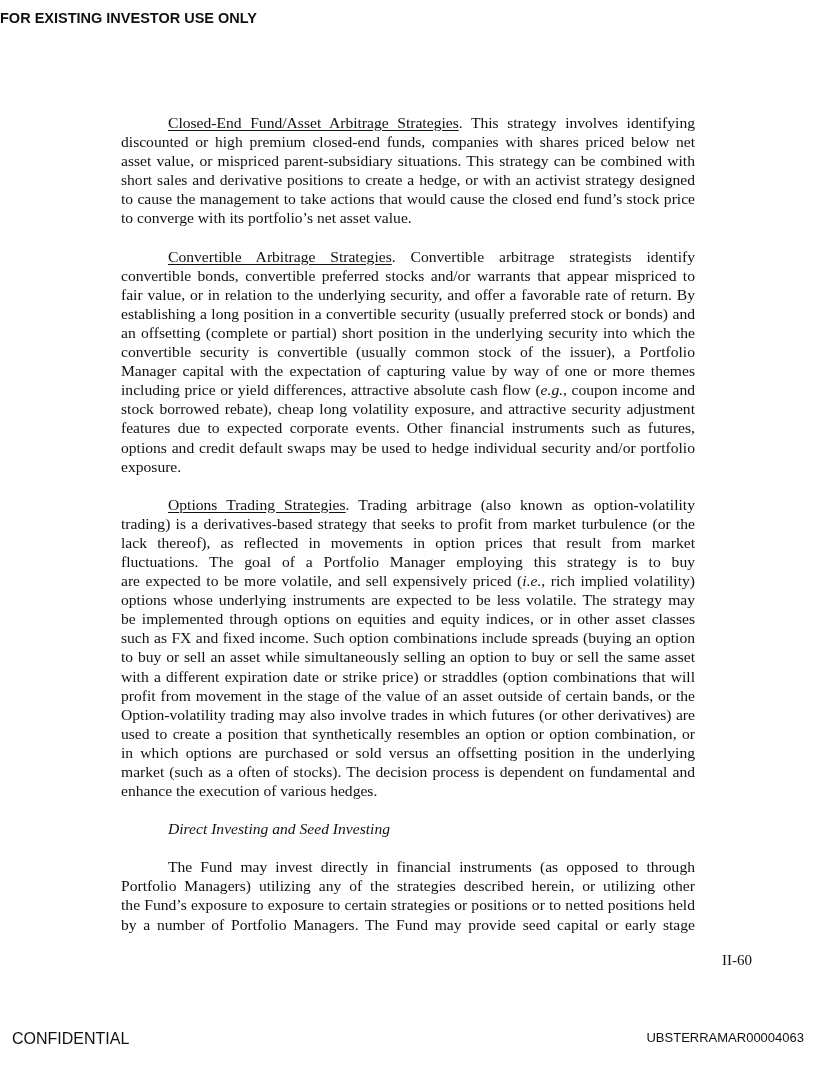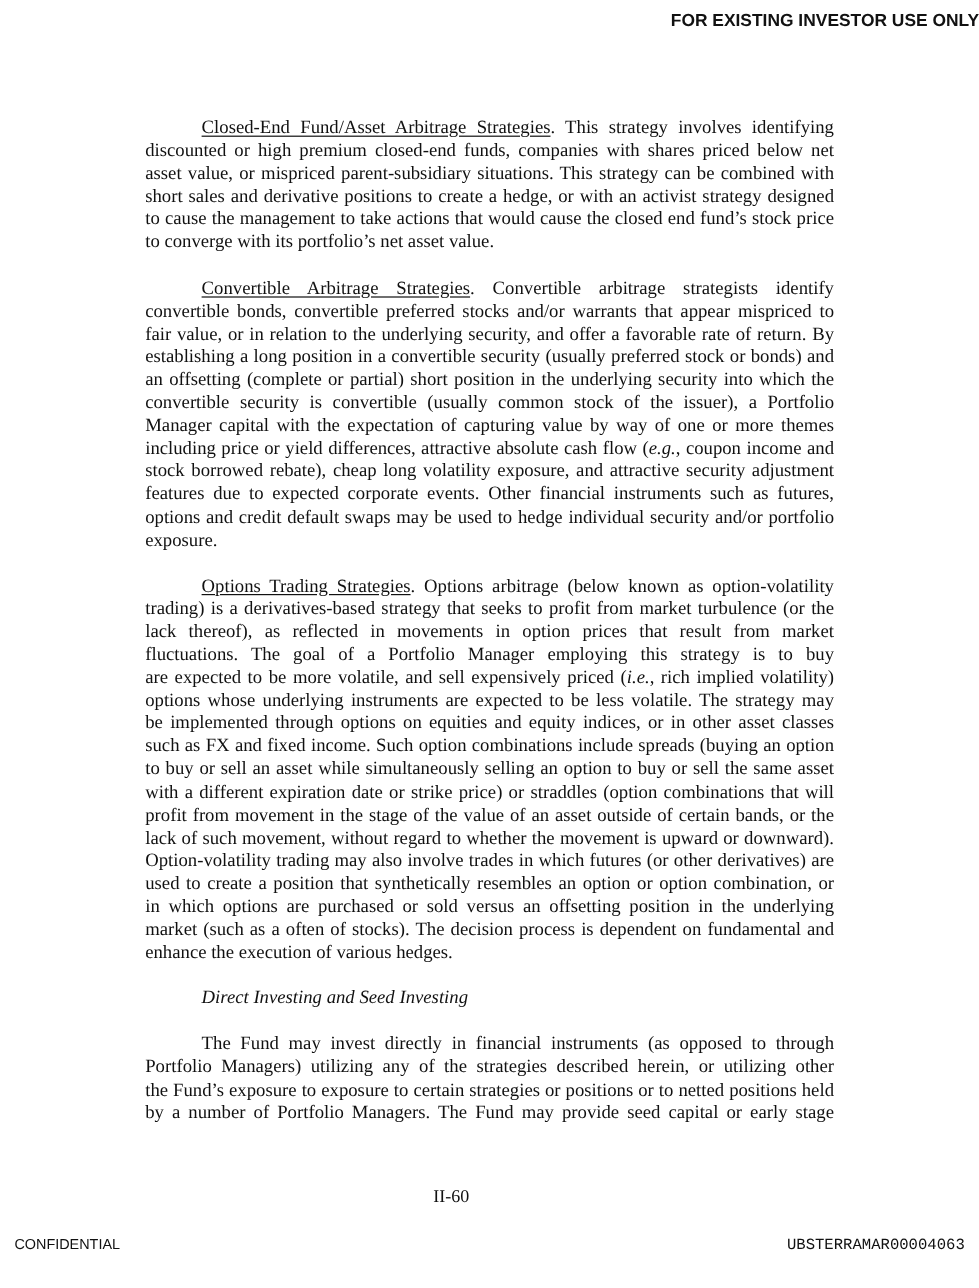--- a/index.html
+++ b/index.html
@@ -1,44 +1,44 @@
 <!DOCTYPE html>
 <html><head>
 <meta charset="utf-8">
 <style>
   html, body { margin: 0; padding: 0; background: #ffffff; }
   body { width: 816px; height: 1073px; position: relative; overflow: hidden; color: #111; }
   .header {
-    position: absolute; top: 10px; left: 0; width: 816px; text-align: right;
+    position: absolute; top: 10px; left: 0; width: 816px; text-align: left;
     font-family: "Liberation Sans", sans-serif; font-weight: bold; font-size: 14.5px; letter-spacing: 0;
   }
   .body-text {
     position: absolute; left: 121px; width: 574px; top: 97px;
     font-family: "Liberation Serif", serif; font-size: 15.6px; line-height: 19.1px;
   }
   .line { display: block; text-align: justify; text-align-last: justify; white-space: nowrap; height: 19.1px; }
   .line.last { text-align-last: left; }
   .line .j { display: inline-block; width: 100%; text-align: justify; text-align-last: justify; white-space: normal; }
   .line.last .j { text-align-last: left; }
-  .para { margin: 0 0 19px 0; text-decoration: underline; }
+  .para { margin: 16px 0 19px 0; text-decoration: underline; }
   .indent { padding-left: 47px; }
   .u { text-decoration: underline; text-underline-offset: 2px; }
   .i { font-style: italic; }
   .subhead { margin: 0 0 19px 47px; font-style: italic; height: 19.1px; }
   .page-num {
-    position: absolute; top: 990px; left: 0; width: 752px; text-align: center;
+    position: absolute; top: 952px; left: 0; width: 752px; text-align: right;
     font-family: "Liberation Serif", serif; font-size: 15px;
   }
   .footer-left {
     position: absolute; top: 1030px; left: 12px;
-    font-family: "Liberation Sans", sans-serif; font-size: 12px;
+    font-family: "Liberation Sans", sans-serif; font-size: 16px;
   }
   .footer-right {
     position: absolute; top: 1030px; right: 12px;
-    font-family: Liberation Mono, monospace; font-size: 13px;
+    font-family: Liberation Sans, sans-serif; font-size: 13px;
   }
 </style>
 </head>
 <body>
 
 <div class="header">FOR EXISTING INVESTOR USE ONLY</div>
 
 <div class="body-text">
 
   <div class="para">
@@ -59,32 +59,31 @@
     <span class="line"><span class="j">convertible security is convertible (usually common stock of the issuer), a Portfolio</span></span>
     <span class="line"><span class="j">Manager capital with the expectation of capturing value by way of one or more themes</span></span>
     <span class="line"><span class="j"><span>including price or yield differences, attractive absolute cash flow (</span><span class="i">e.g.</span><span>, coupon income and</span></span></span>
     <span class="line"><span class="j">stock borrowed rebate), cheap long volatility exposure, and attractive security adjustment</span></span>
     <span class="line"><span class="j">features due to expected corporate events.  Other financial instruments such as futures,</span></span>
     <span class="line"><span class="j">options and credit default swaps may be used to hedge individual security and/or portfolio</span></span>
     <span class="line last"><span class="j">exposure.</span></span>
   </div>
 
   <div class="para">
-    <span class="line indent"><span class="j"><span class="u">Options Trading Strategies</span><span>.  Options arbitrage (below known as option-volatility</span></span></span>
+    <span class="line indent"><span class="j"><span class="u">Options Trading Strategies</span><span>.  Trading arbitrage (also known as option-volatility</span></span></span>
     <span class="line"><span class="j">trading) is a derivatives-based strategy that seeks to profit from market turbulence (or the</span></span>
     <span class="line"><span class="j">lack thereof), as reflected in movements in option prices that result from market</span></span>
     <span class="line"><span class="j">fluctuations.  The goal of a Portfolio Manager employing this strategy is to buy</span></span>
     <span class="line"><span class="j"><span>are expected to be more volatile, and sell expensively priced (</span><span class="i">i.e.</span><span>, rich implied volatility)</span></span></span>
     <span class="line"><span class="j">options whose underlying instruments are expected to be less volatile.  The strategy may</span></span>
     <span class="line"><span class="j">be implemented through options on equities and equity indices, or in other asset classes</span></span>
     <span class="line"><span class="j">such as FX and fixed income.  Such option combinations include spreads (buying an option</span></span>
     <span class="line"><span class="j">to buy or sell an asset while simultaneously selling an option to buy or sell the same asset</span></span>
     <span class="line"><span class="j">with a different expiration date or strike price) or straddles (option combinations that will</span></span>
     <span class="line"><span class="j">profit from movement in the stage of the value of an asset outside of certain bands, or the</span></span>
-    <span class="line"><span class="j">lack of such movement, without regard to whether the movement is upward or downward).</span></span>
     <span class="line"><span class="j">Option-volatility trading may also involve trades in which futures (or other derivatives) are</span></span>
     <span class="line"><span class="j">used to create a position that synthetically resembles an option or option combination, or</span></span>
     <span class="line"><span class="j">in which options are purchased or sold versus an offsetting position in the underlying</span></span>
     <span class="line"><span class="j">market (such as a often of stocks).  The decision process is dependent on fundamental and</span></span>
     <span class="line last"><span class="j">enhance the execution of various hedges.</span></span>
   </div>
 
   <div class="subhead">Direct Investing and Seed Investing</div>
 
   <div class="para">

